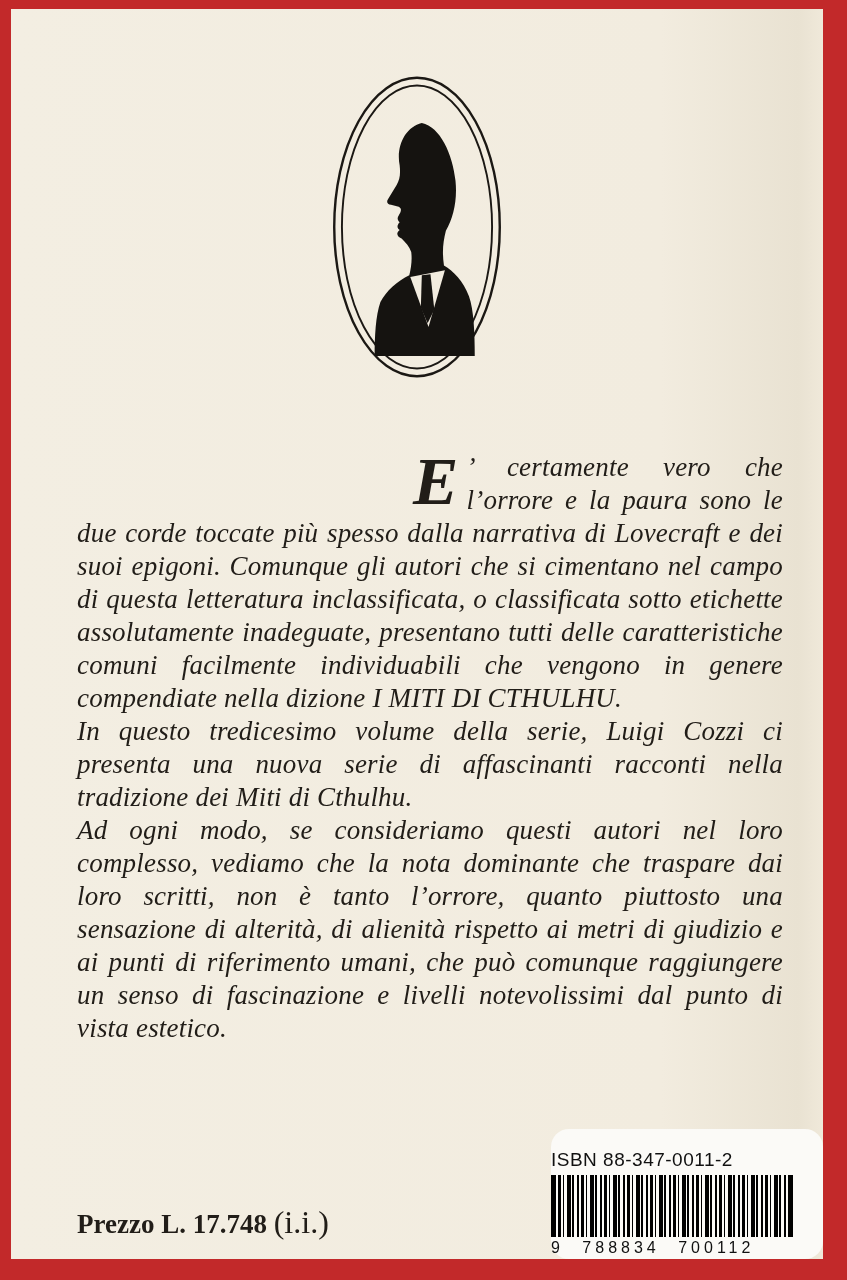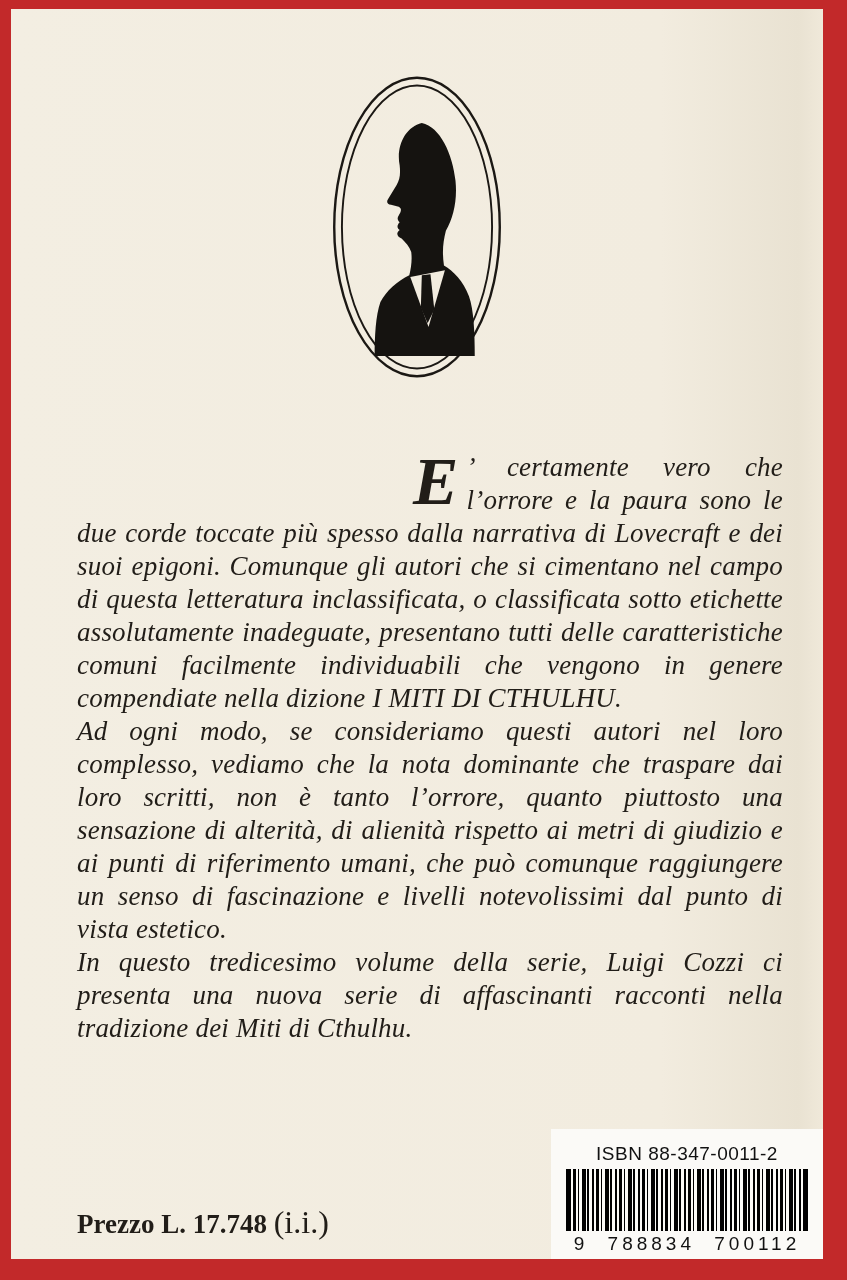--- a/index.html
+++ b/index.html
@@ -57,24 +57,24 @@
     font-weight:normal;
     font-size:32px;
   }
   .barcode-panel {
     position:absolute;
     right:0; bottom:0;
     width:272px; height:130px;
     background:#fbfaf7;
     display:flex;
     flex-direction:column;
-    align-items:center;
     justify-content:flex-start;
-    padding-top:14px;
+    padding-top:20px;
     box-sizing:border-box;
+    border-radius:18px;
   }
   .isbn-label {
     font-family:"Liberation Sans", sans-serif;
     font-size:19px;
     letter-spacing:0.5px;
     color:#111;
   }
   .bars {
     width:236px; height:62px;
     margin-top:4px;
@@ -82,21 +82,21 @@
       #000 0 2px, #fbfaf7 2px 4px,
       #000 4px 7px, #fbfaf7 7px 9px,
       #000 9px 10px, #fbfaf7 10px 13px,
       #000 13px 17px, #fbfaf7 17px 18px,
       #000 18px 20px, #fbfaf7 20px 23px);
     border-left:3px solid #000;
     border-right:3px solid #000;
   }
   .barcode-digits {
     font-family:"Liberation Sans", sans-serif;
-    font-size:19px;
+    font-size:16px;
     letter-spacing:4px;
     word-spacing:10px;
     margin-top:2px;
     color:#111;
   }
 </style>
 </head>
 <body>
 
 <div class="cover">
@@ -128,22 +128,22 @@
         C 127 84, 114 56, 95 52
         Z"></path>
       <polygon points="83,212 119,205 102,264" fill="#f2ecdf"></polygon>
       <polygon points="95,210 104,209 108,246 101,260 94,244" fill="#151310"></polygon>
     </svg>
 
     <div class="blurb">
       <p>
         <span class="indent-spacer"></span><span class="dropcap">E</span><span>’ certamente vero che l’orrore e la paura sono le due corde toccate più spesso dalla narrativa di Lovecraft e dei suoi epigoni. Comunque gli autori che si cimentano nel campo di questa letteratura inclassificata, o classificata sotto etichette assolutamente inadeguate, presentano tutti delle caratteristiche comuni facilmente individuabili che vengono in genere compendiate nella dizione I MITI DI CTHULHU.</span>
       </p>
+      <p>In questo tredicesimo volume della serie, Luigi Cozzi ci presenta una nuova serie di affascinanti racconti nella tradizione dei Miti di Cthulhu.</p>
       <p>Ad ogni modo, se consideriamo questi autori nel loro complesso, vediamo che la nota dominante che traspare dai loro scritti, non è tanto l’orrore, quanto piuttosto una sensazione di alterità, di alienità rispetto ai metri di giudizio e ai punti di riferimento umani, che può comunque raggiungere un senso di fascinazione e livelli notevolissimi dal punto di vista estetico.</p>
-      <p>In questo tredicesimo volume della serie, Luigi Cozzi ci presenta una nuova serie di affascinanti racconti nella tradizione dei Miti di Cthulhu.</p>
     </div>
 
     <div class="price">
       <span>Prezzo L. 17.748</span>
       <span class="note">(i.i.)</span>
     </div>
 
     <div class="barcode-panel">
       <div class="isbn-label">ISBN 88-347-0011-2</div>
       <div class="bars"></div>

